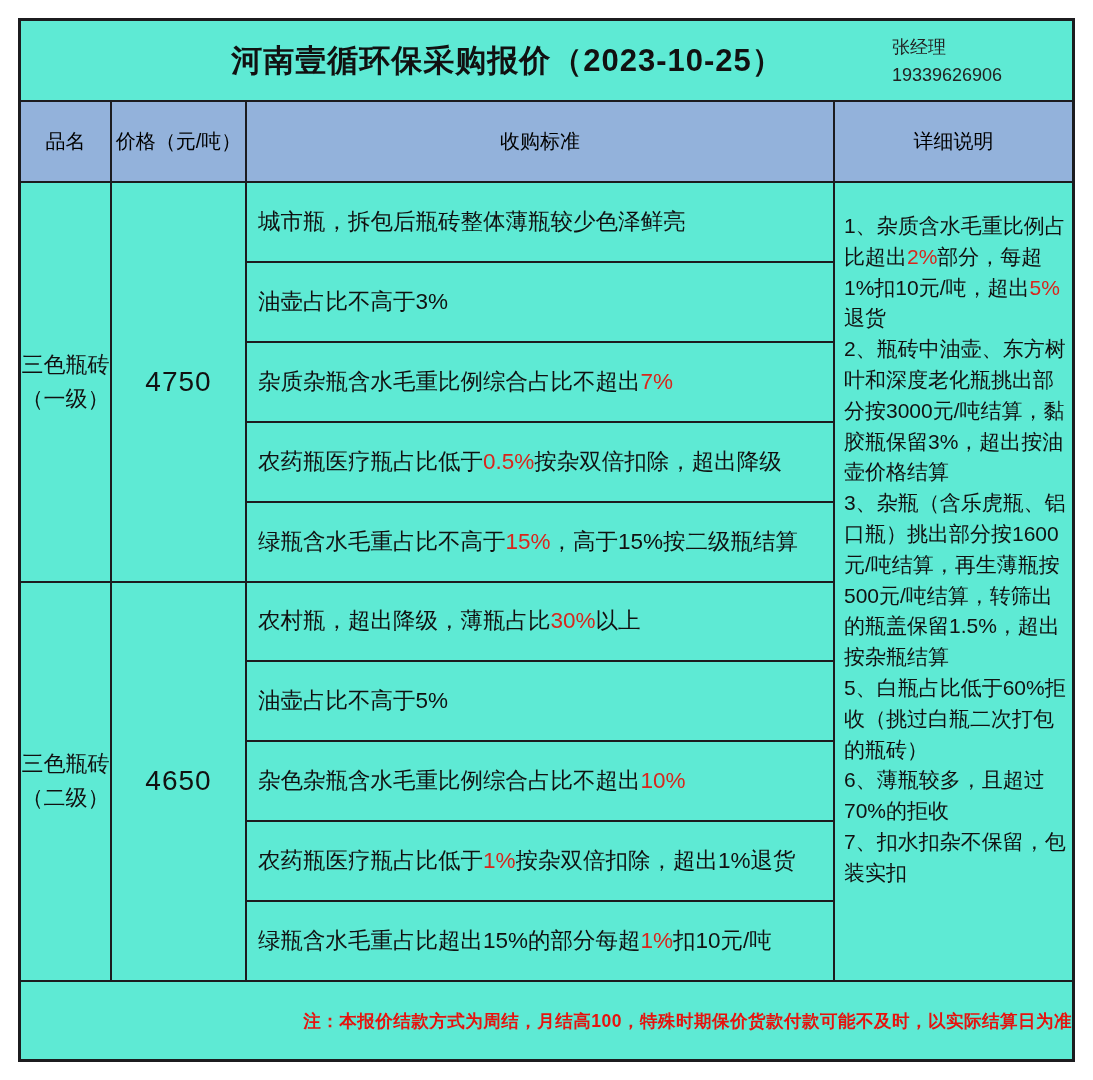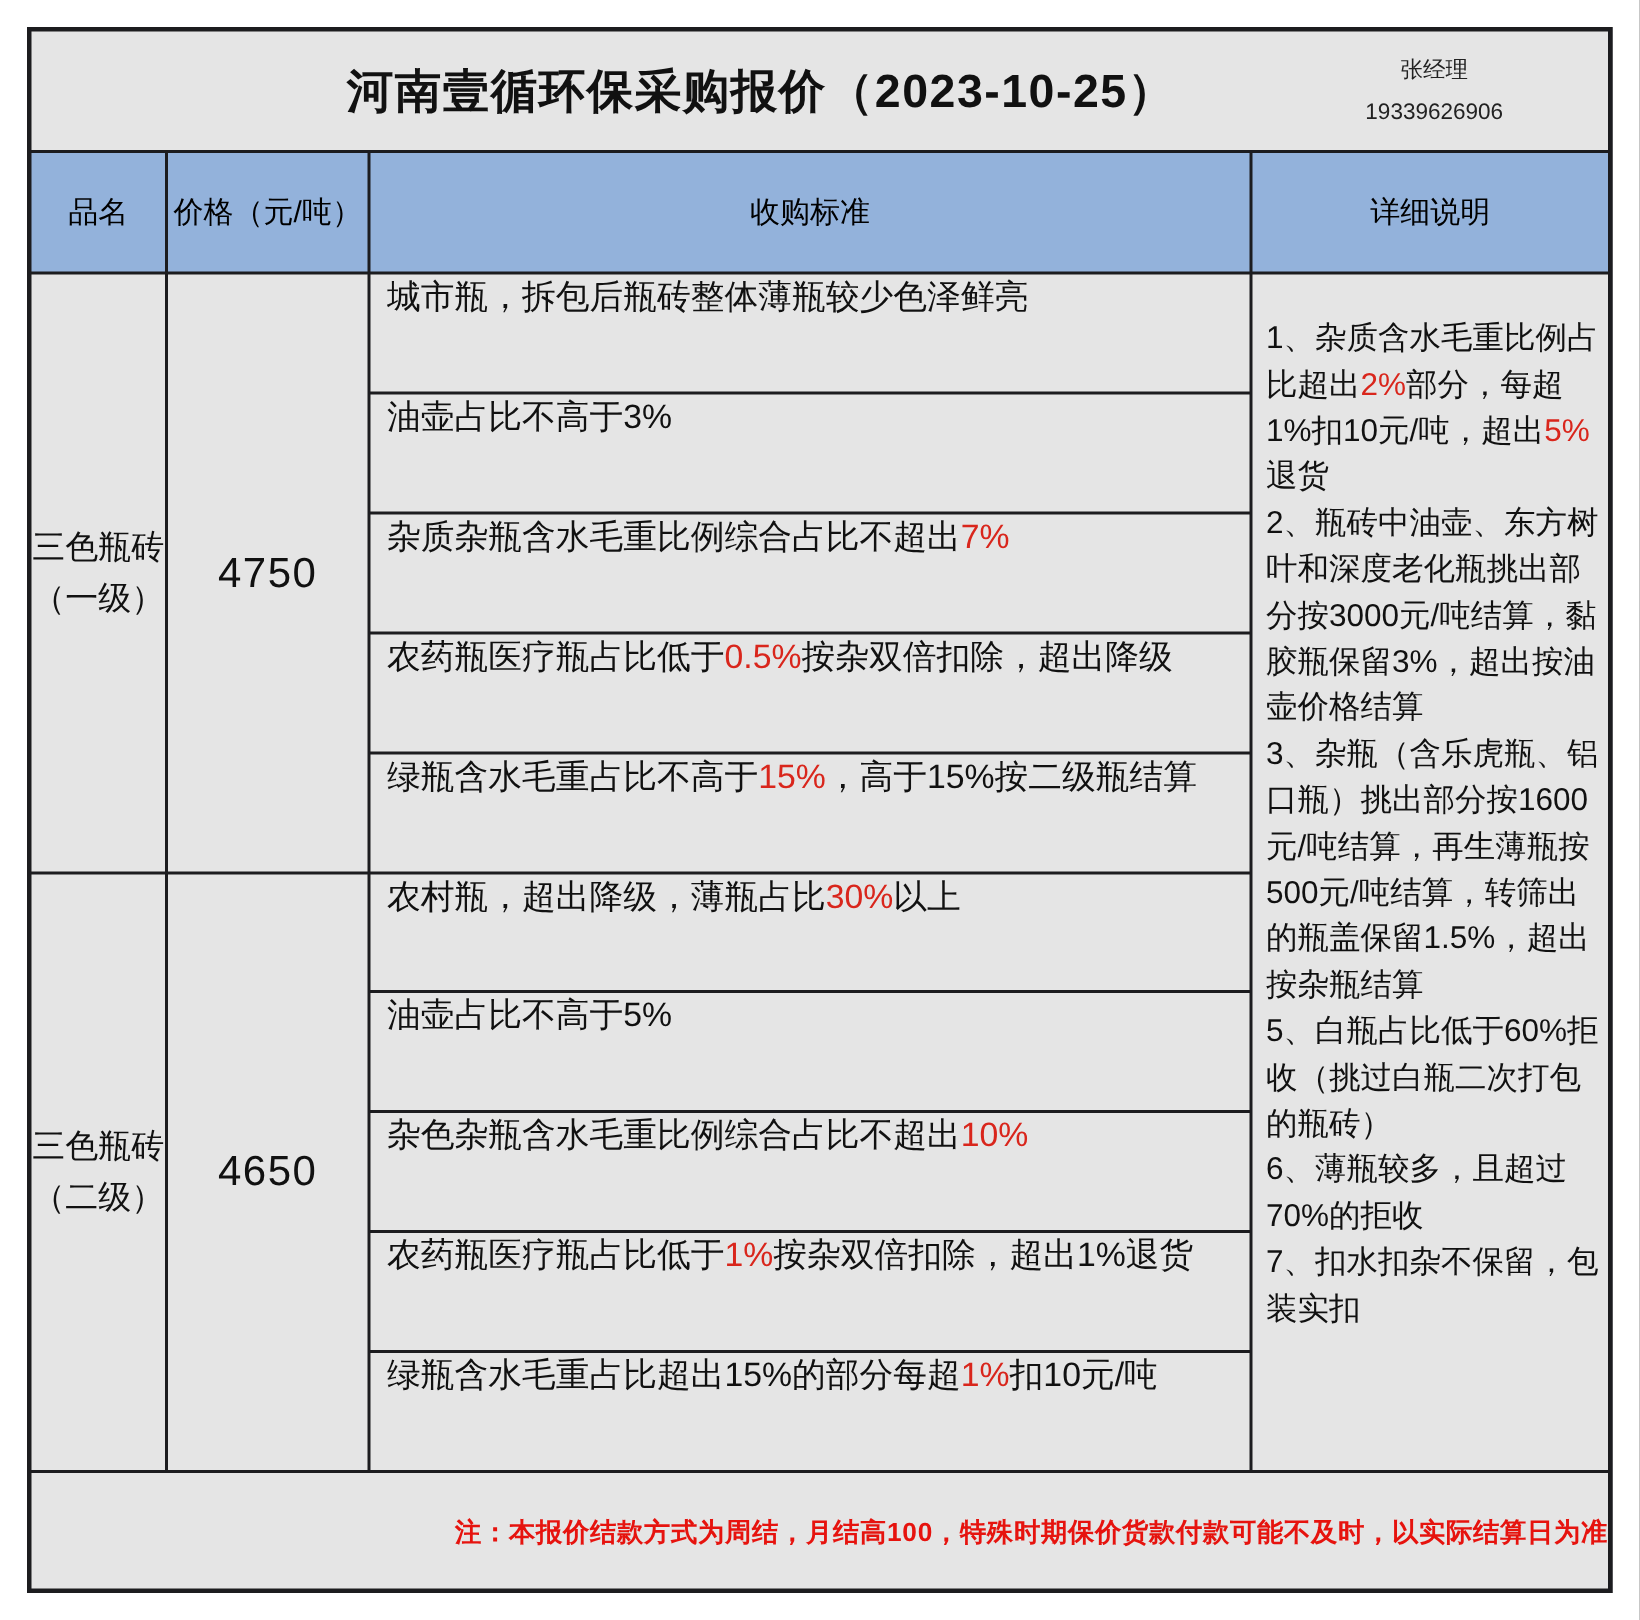--- a/index.html
+++ b/index.html
@@ -20,53 +20,52 @@
     position: absolute;
     left: 18px; top: 18px;
     width: 1057px; height: 1044px;
     display: grid;
     grid-template-columns: 89px 133px 586px 1fr;
     grid-template-rows: 79px 79px repeat(10, 1fr) 77px;
     gap: 2px;
     background: var(--border);
     border: 3px solid var(--border);
   }
-  .cell { background: #e5e5e5; }
+  .cell { background: #5eead4; }
   .title-cell {
     grid-column: 1 / 5; grid-row: 1;
     position: relative;
     display: flex; align-items: center; justify-content: center;
     padding-right: 78px;
   }
   .title {
     font-size: 31px; font-weight: bold; letter-spacing: 1px;
     white-space: nowrap;
   }
   .contact {
     position: absolute; right: 70px; top: 50%;
     transform: translateY(-50%);
-    text-align: center;
-    font-size: 15px; line-height: 28px; color: #222;
+    font-size: 18px; line-height: 28px; color: #222;
   }
   .head {
     grid-row: 2;
     background: var(--header-bg);
     display: flex; align-items: center; justify-content: center;
     font-size: 20px; color: #000000;
     white-space: nowrap;
   }
   .vcell {
     display: flex; flex-direction: column;
     align-items: center; justify-content: center;
     text-align: center;
   }
   .product-name { font-size: 22px; line-height: 34px; }
   .price { font-size: 28px; letter-spacing: 1px; }
   .std {
-    display: flex; align-items: flex-start;
+    display: flex; align-items: center;
     padding-left: 11px; padding-right: 10px;
     font-size: 22.5px; line-height: 30px;
   }
   .details {
     grid-column: 4; grid-row: 3 / 13;
     padding: 28px 4px 0 9px;
     font-size: 21px; line-height: 30.8px;
   }
   .details p { margin: 0; }
   .red { color: var(--red); }

